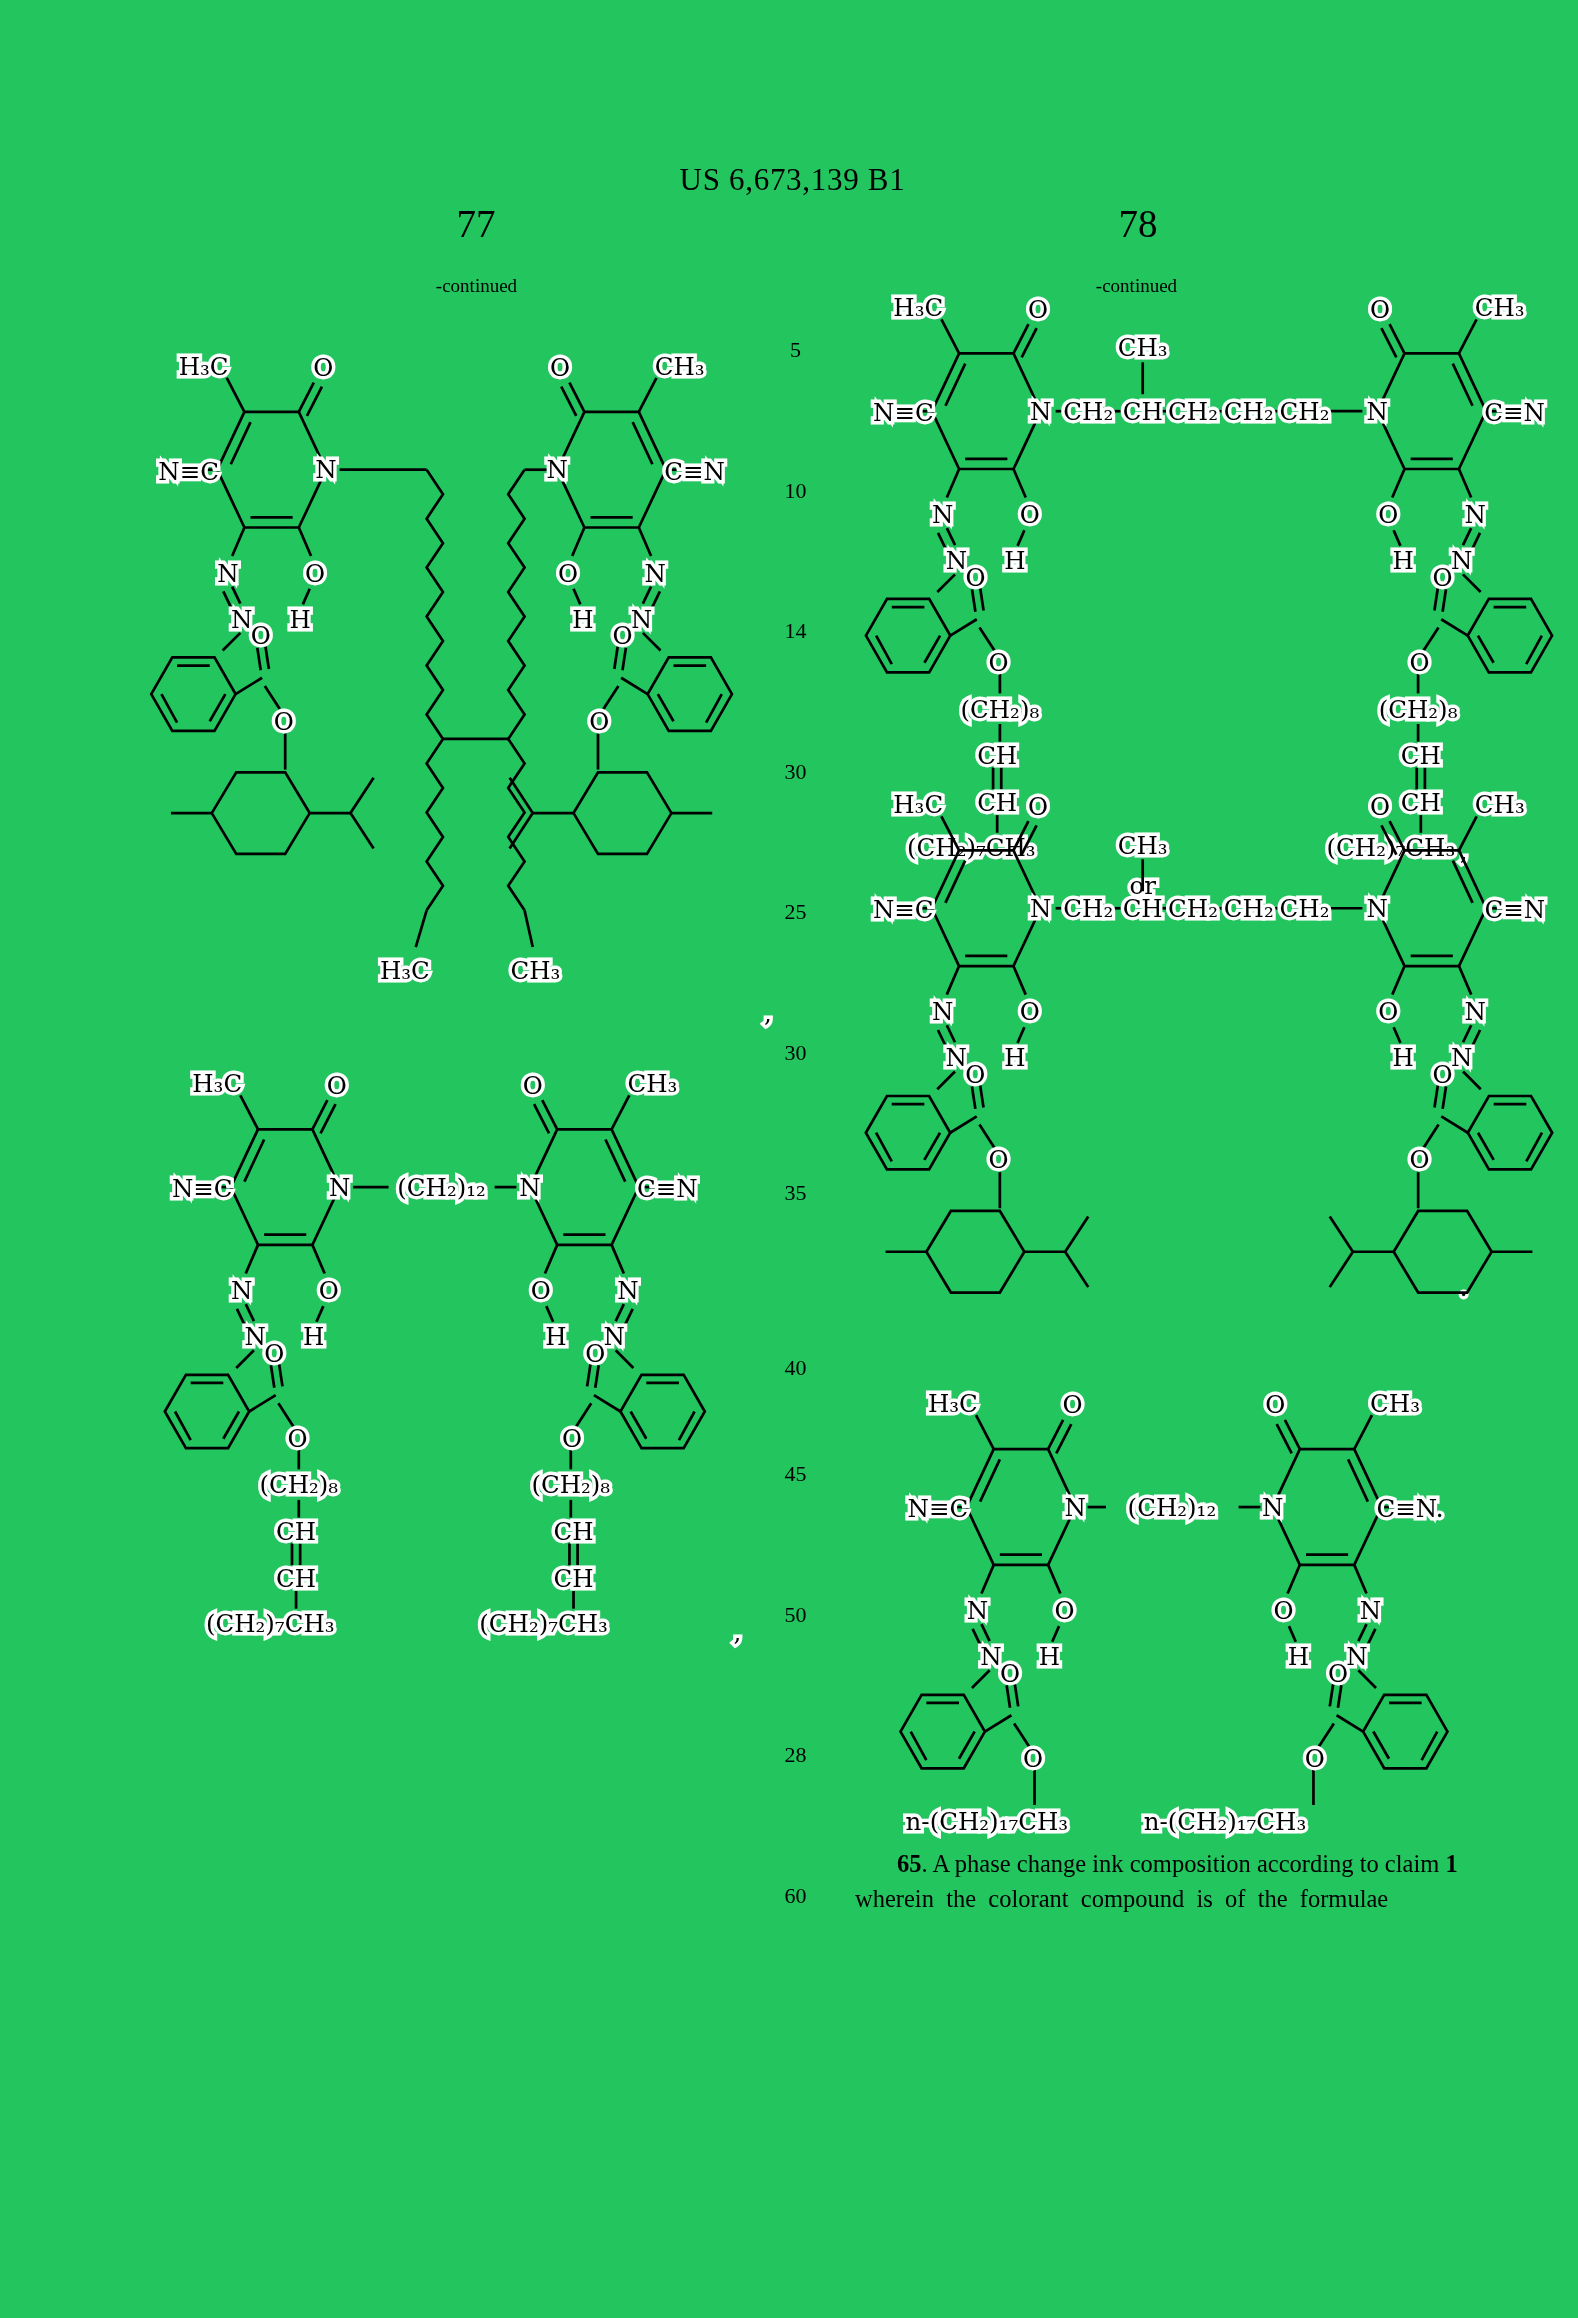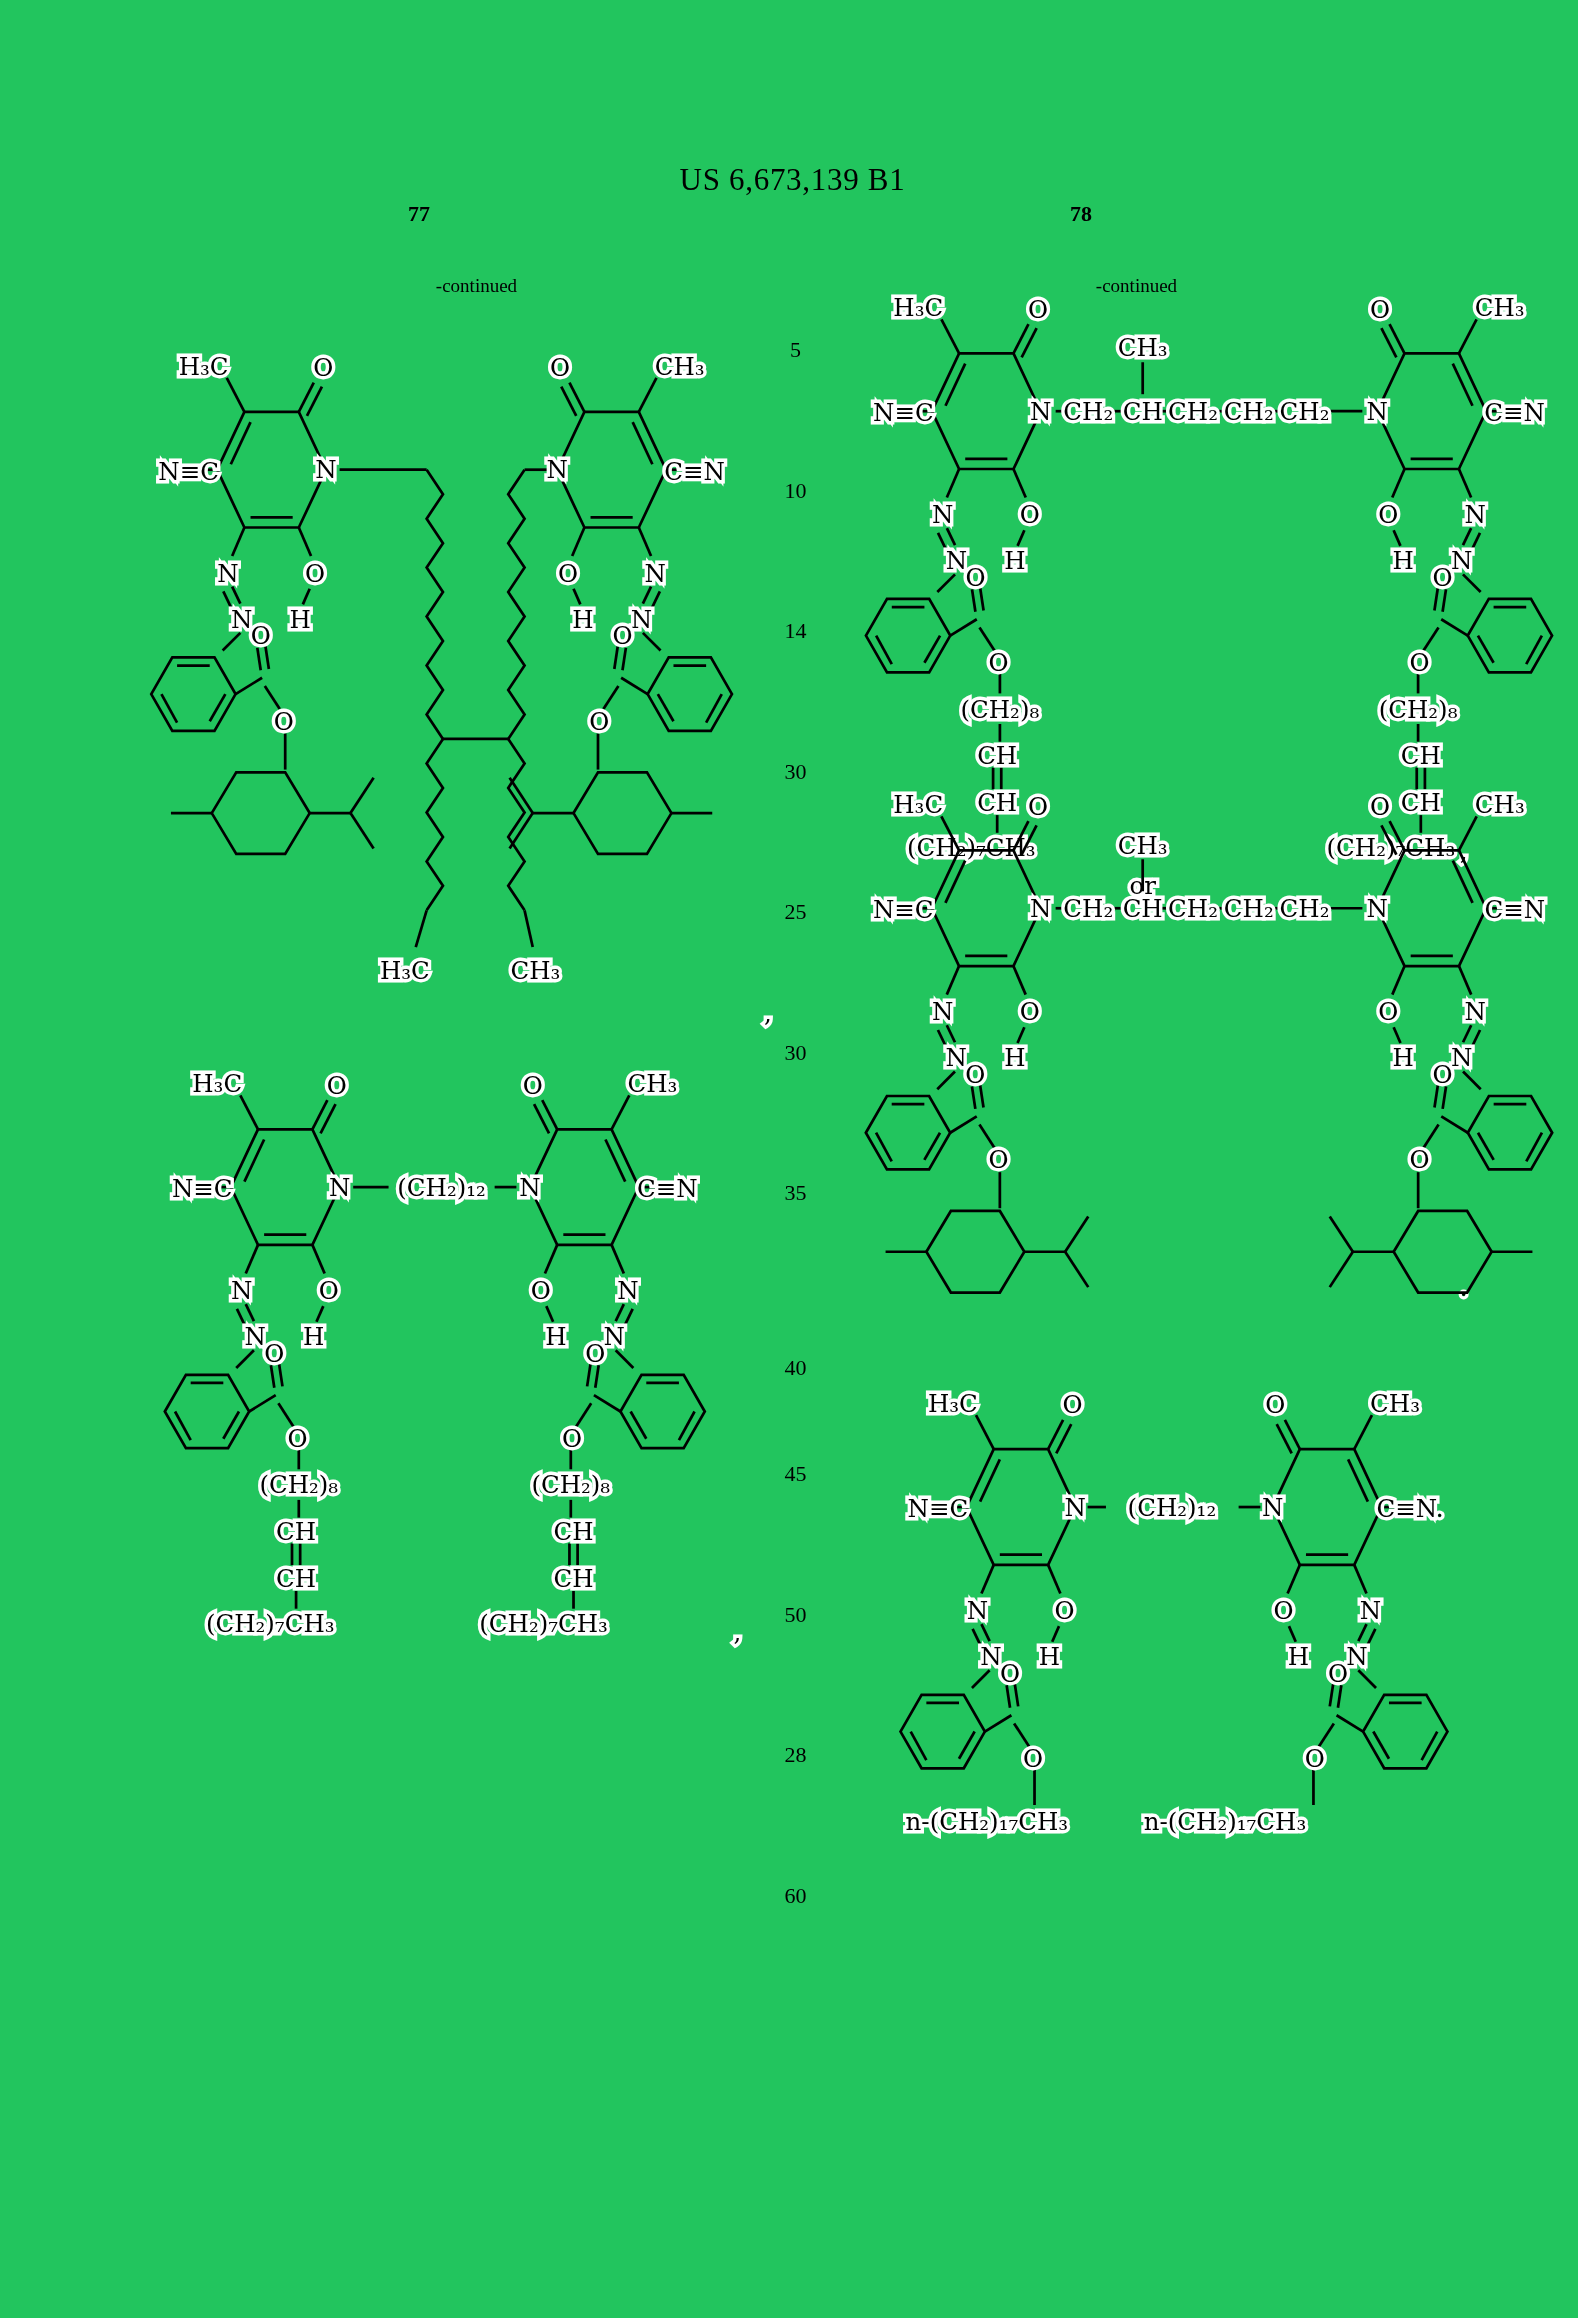--- a/index.html
+++ b/index.html
@@ -1,20 +1,20 @@
 <!DOCTYPE html>
 <html style="font-size:11px"><head>
 <meta charset="utf-8">
 <style>
   html,body{margin:0;padding:0;background:#888;}
   .page{position:relative;width:1578px;height:2319px;background:#22c55e;overflow:hidden;
         font-family:"Liberation Serif",serif;color:#000;}
   .abs{position:absolute;}
   .title{left:466px;top:162px;width:653px;text-align:center;font-size:31px;letter-spacing:0.7px;}
-  .pagenum{font-size:22px;font-weight:bold;text-align:left;width:136px;}
+  .pagenum{font-size:39px;font-weight:normal;text-align:center;width:136px;}
   .pn-left{left:408px;top:201px;}
   .pn-right{left:1070px;top:201px;}
   .continued{font-size:19px;text-align:center;width:231px;}
   .ct-left{left:361px;top:275px;}
   .ct-right{left:1021px;top:275px;}
   .gutter-num{position:absolute;left:767px;width:57px;text-align:center;font-size:22px;}
   .claim{position:absolute;width:691px;font-size:24.5px;line-height:35px;text-indent:42px;margin:0;}
   .claim .b{font-weight:bold;}
   .c64{left:855px;top:1293px;}
   .c65{left:855px;top:1846px;}
@@ -277,20 +277,21 @@
       <text x="1994" y="2435">N</text>
       <text x="1886" y="2367">O</text>
       <text x="1908" y="2435">H</text>
       <text x="1966" y="2459">O</text>
       <text x="1932" y="2585">O</text>
       <text x="2072" y="2217" text-anchor="start">C≡N.</text>
       <text x="1800" y="2677" text-anchor="start">n-(CH₂)₁₇CH₃</text>
     </svg>
 
 
+  <p class="claim c65"><span class="b">65</span><span>. A phase change ink composition according to claim </span><span class="b">1</span><br><span class="l2">wherein the colorant compound is of the formulae</span></p>
 
 <div class="gutter-num" style="top: 337px;">5</div>
     <div class="gutter-num" style="top: 478px;">10</div>
     <div class="gutter-num" style="top: 618px;">14</div>
     <div class="gutter-num" style="top: 759px;">30</div>
     <div class="gutter-num" style="top: 899px;">25</div>
     <div class="gutter-num" style="top: 1040px;">30</div>
     <div class="gutter-num" style="top: 1180px;">35</div>
     <div class="gutter-num" style="top: 1355px;">40</div>
     <div class="gutter-num" style="top: 1461px;">45</div>

